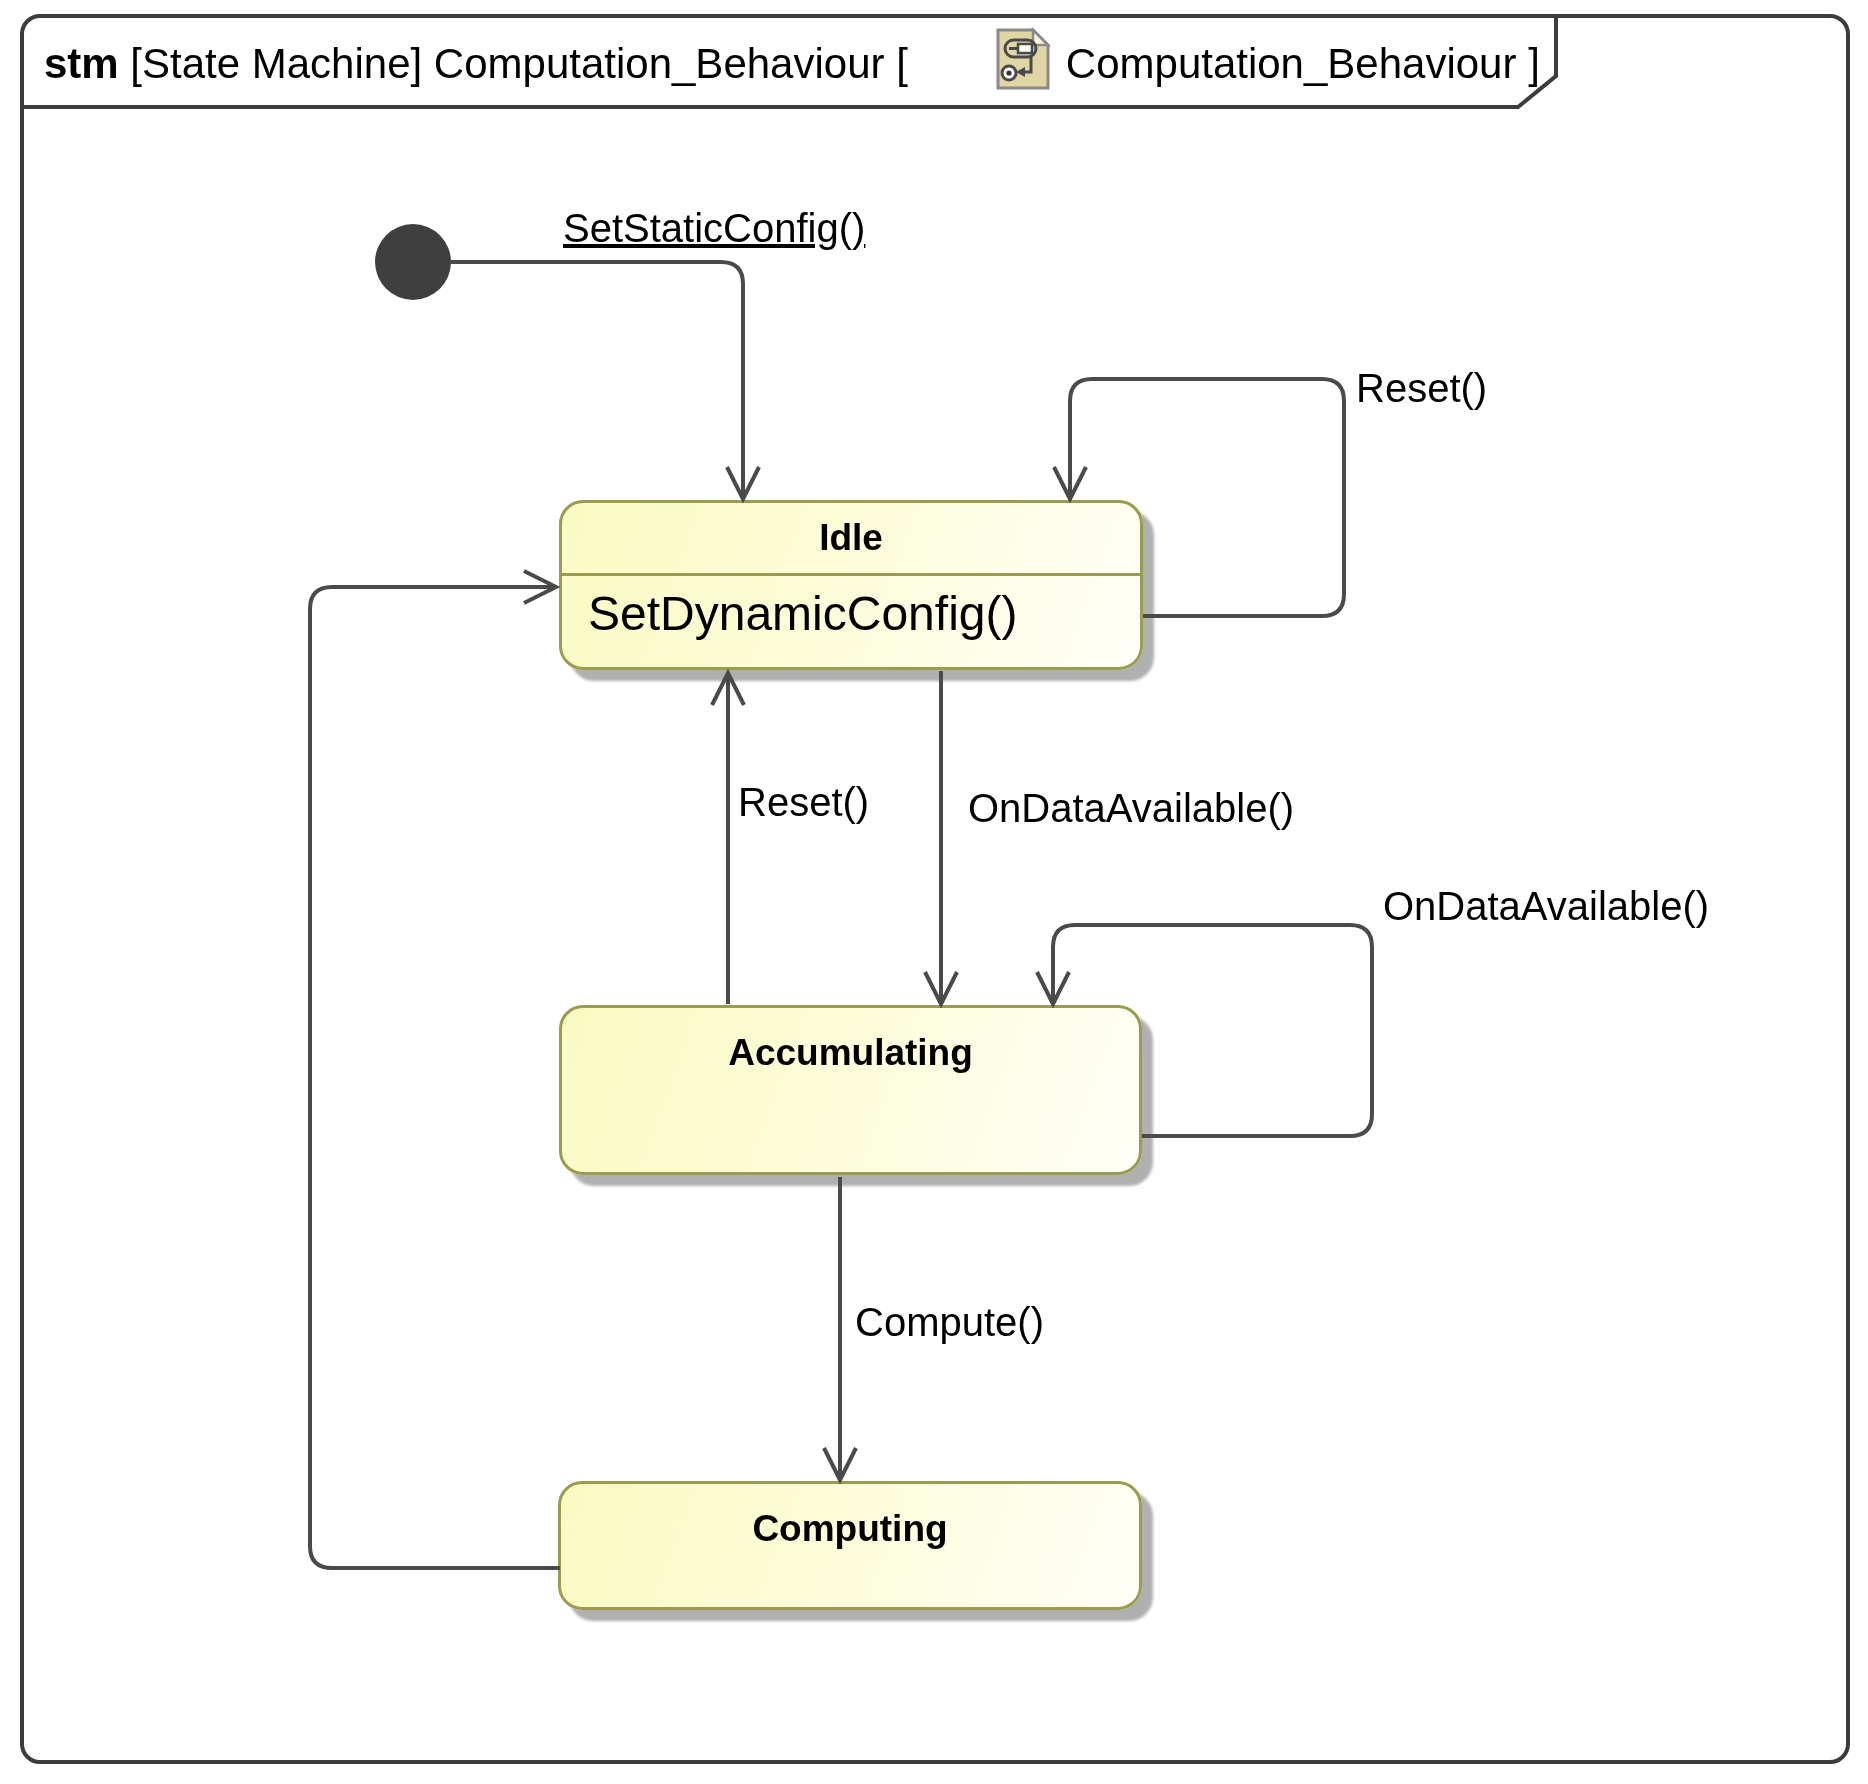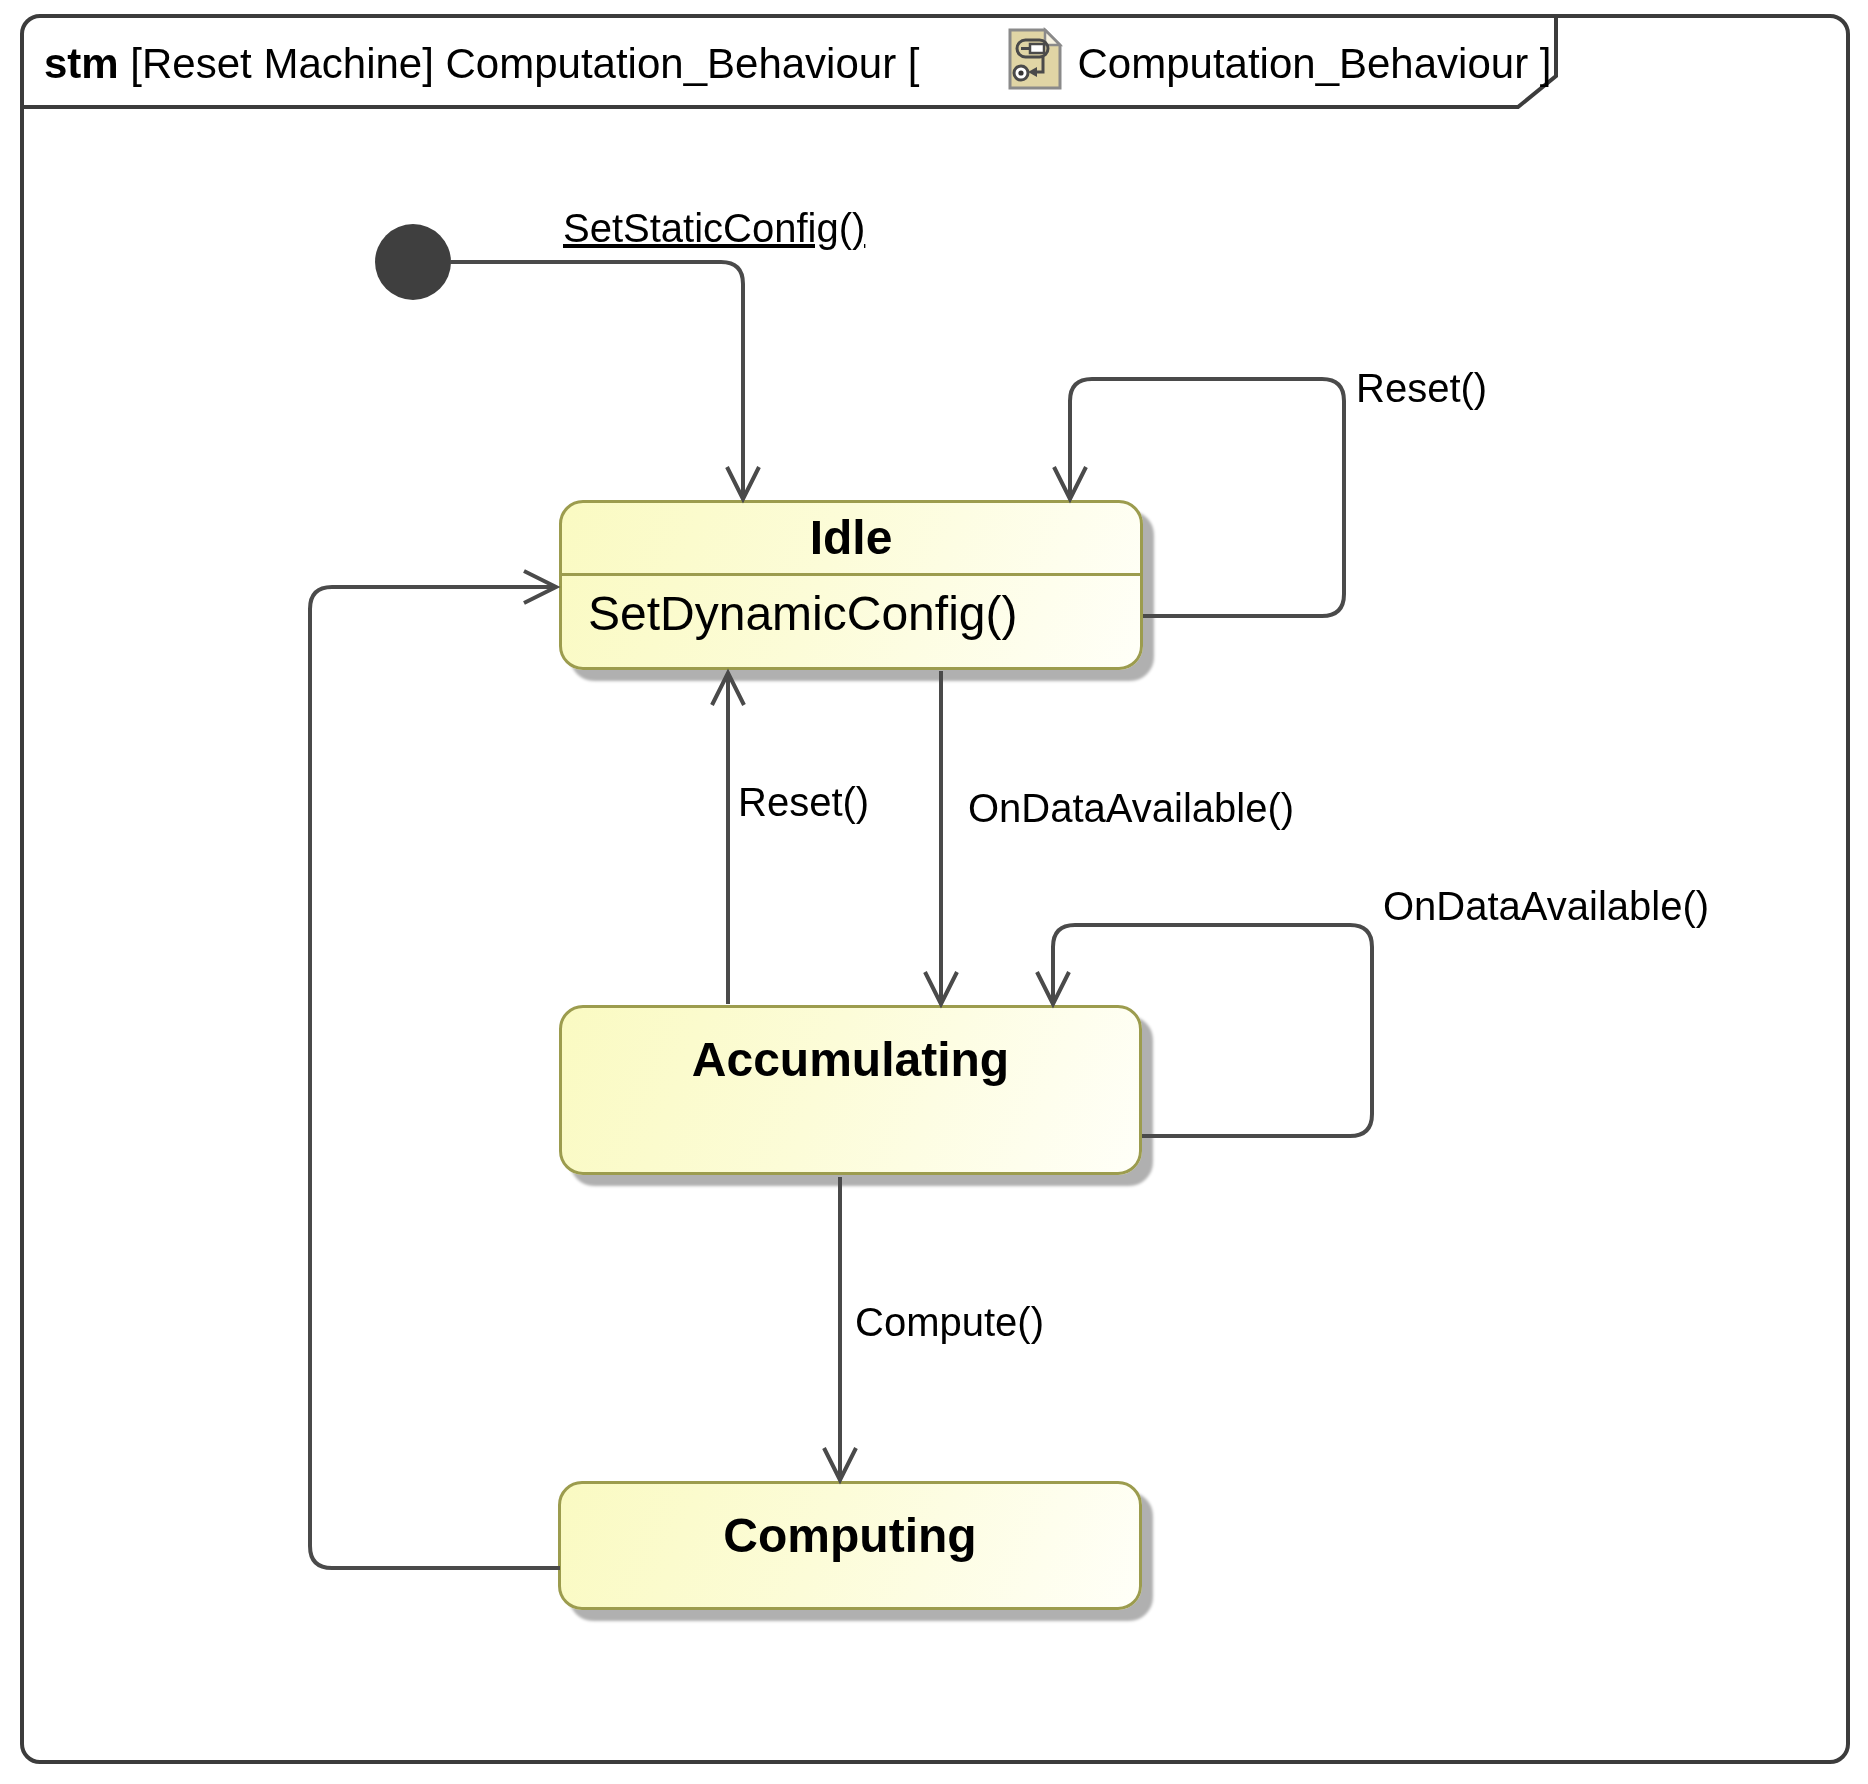--- a/index.html
+++ b/index.html
@@ -14,21 +14,21 @@
   .state{
     position:absolute;
     box-sizing:border-box;
     border:3px solid #9c9c4e;
     border-radius:24px;
     background:linear-gradient(110deg,#fafac2 0%,#fcfcd8 45%,#fffff8 100%);
     box-shadow:11px 11px 3px #b0b0b0;
     z-index:1;
   }
   .state .title{
-    font-size:48px;font-weight:bold;color:#000;
+    font-size:37px;font-weight:bold;color:#000;
     text-align:center;
   }
   .state.compartmented .title{line-height:70px;height:70px;}
   .state .divider{height:0;border-top:3px solid #9c9c4e;}
   .state .internal{
     font-size:48px;color:#000;
     padding:10px 0 0 26px;
   }
   .state.simple .title{margin-top:24px;}
   #state-idle{left:559px;top:500px;width:584px;height:170px;}
@@ -123,21 +123,21 @@
   </svg>
 
   <div class="tlabel" id="lbl-setstatic">SetStaticConfig()</div>
   <div class="tlabel" id="lbl-reset-loop">Reset()</div>
   <div class="tlabel" id="lbl-reset-mid">Reset()</div>
   <div class="tlabel" id="lbl-ondata-mid">OnDataAvailable()</div>
   <div class="tlabel" id="lbl-ondata-loop">OnDataAvailable()</div>
   <div class="tlabel" id="lbl-compute">Compute()</div>
 
   <div class="frame-header">
-    <span class="kw">stm</span><span> [Reset Machine] Computation_Behaviour [</span>
+    <span class="kw">stm</span><span> [State Machine] Computation_Behaviour [</span>
     <span class="diagram-icon">
       <svg width="58" height="64" viewBox="0 0 58 64">
         <path d="M 4 3 H 39 L 54 18 V 61 H 4 Z" fill="#e0d5a5" stroke="#8a8a8a" stroke-width="3"></path>
         <path d="M 39 3 L 39 18 H 54 Z" fill="#f7f3e2" stroke="#8a8a8a" stroke-width="2.5"></path>
         <rect x="11" y="13" width="31" height="17" rx="8.5" fill="none" stroke="#4a4a4a" stroke-width="3"></rect>
         <line x1="15" y1="21.5" x2="24" y2="21.5" stroke="#4a4a4a" stroke-width="3"></line>
         <rect x="24" y="17" width="14" height="9" fill="#ffffff" stroke="#4a4a4a" stroke-width="2.5"></rect>
         <path d="M 37 30 V 45 H 28" fill="none" stroke="#4a4a4a" stroke-width="3"></path>
         <polygon points="22,45 31,40 31,50" fill="#4a4a4a"></polygon>
         <circle cx="15" cy="46" r="7" fill="#ffffff" stroke="#4a4a4a" stroke-width="3"></circle>

